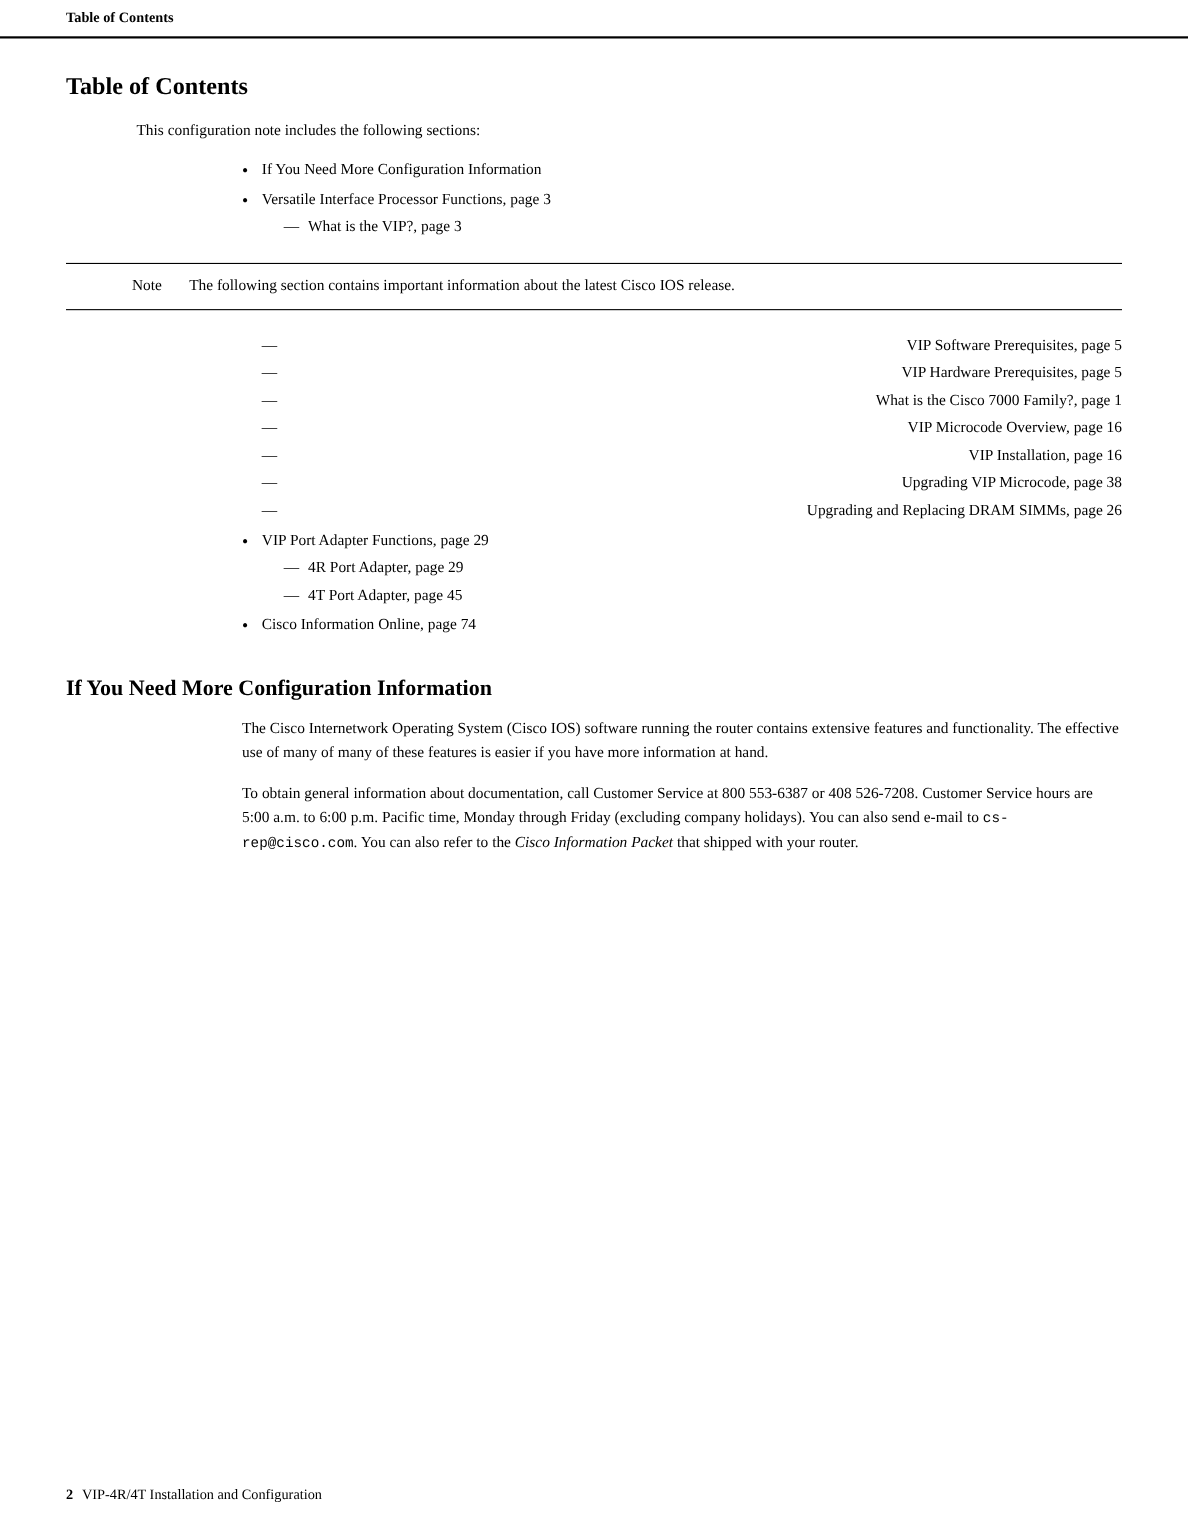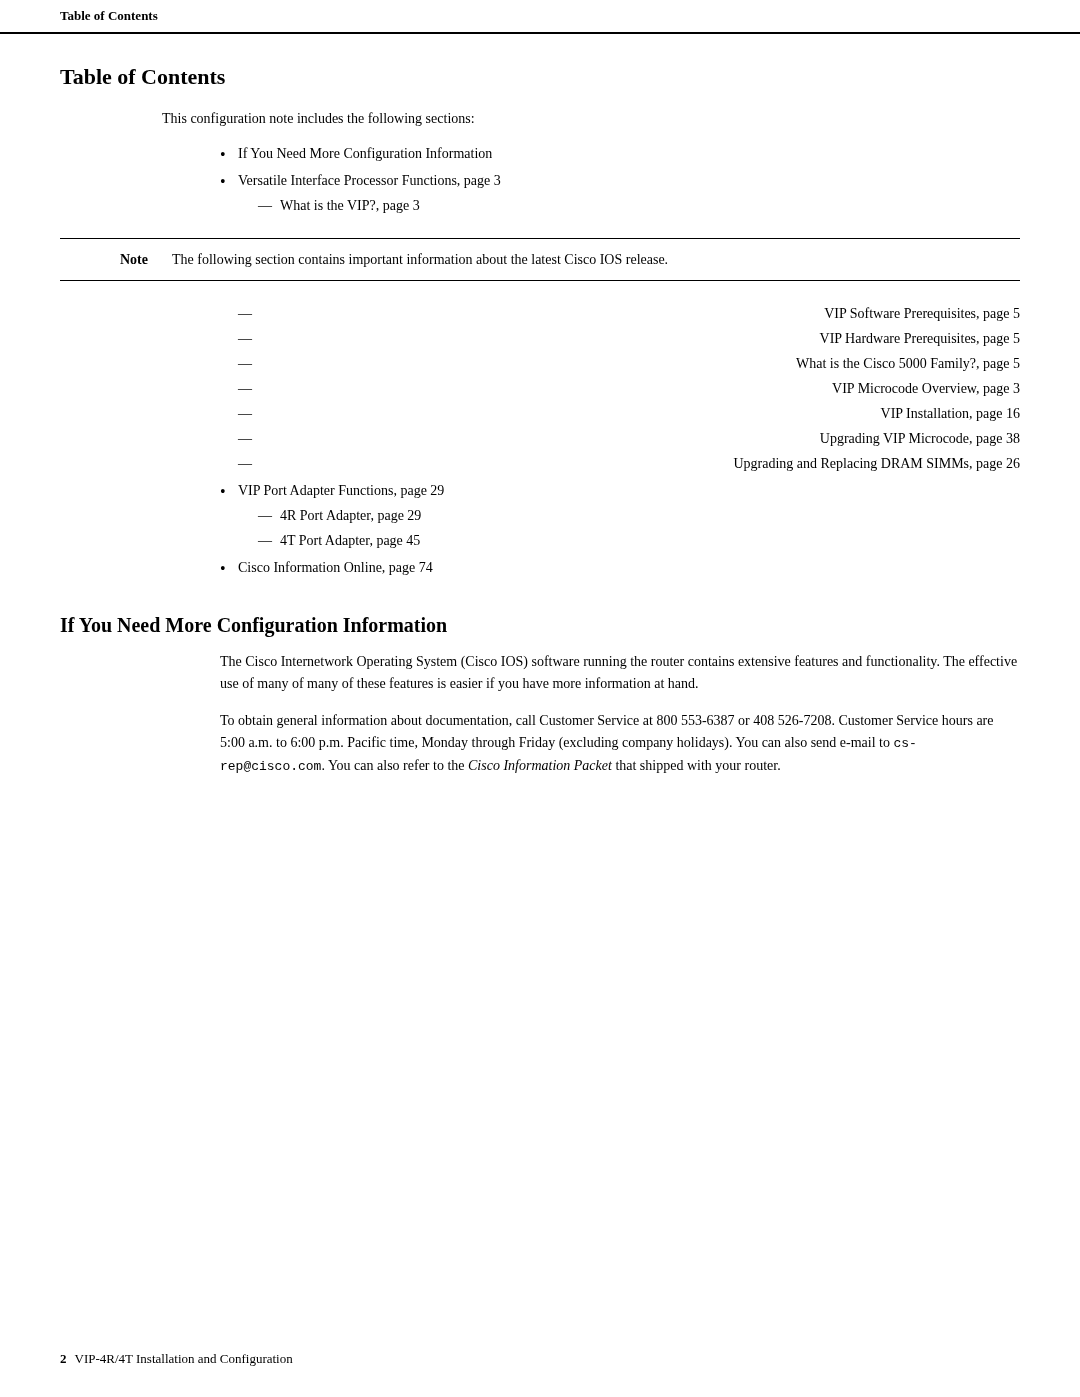--- a/index.html
+++ b/index.html
@@ -34,21 +34,21 @@
     }
 
     .section-title {
       font-size: 22px;
       font-weight: bold;
       margin-bottom: 18px;
       color: #000;
     }
 
     .intro-text {
-      margin-left: 102px;
+      margin-left: 64px;
       margin-bottom: 14px;
       font-size: 14px;
       line-height: 1.5;
     }
 
     .bullet-list {
       list-style: none;
       margin-left: 160px;
     }
 
@@ -95,21 +95,21 @@
       padding: 10px 60px 10px 60px;
       margin: 22px 0 22px 0;
       display: flex;
       align-items: flex-start;
       gap: 8px;
       font-size: 14px;
       line-height: 1.5;
     }
 
     .note-label {
-      font-weight: bold;
+      font-weight: normal;
       white-space: nowrap;
       min-width: 44px;
     }
 
     .sub-section-title {
       font-size: 20px;
       font-weight: bold;
       margin-bottom: 14px;
       margin-top: 36px;
       color: #000;
@@ -174,22 +174,22 @@
   </ul>
 
   <div class="note-box">
     <span class="note-label">Note</span>
     <span>The following section contains important information about the latest Cisco IOS release.</span>
   </div>
 
   <ul class="dash-list" style="margin-left: 178px; text-align: right;">
     <li><span>VIP Software Prerequisites, page 5</span></li>
     <li><span>VIP Hardware Prerequisites, page 5</span></li>
-    <li><span>What is the Cisco 5000 Family?, page 5</span></li>
-    <li><span>VIP Microcode Overview, page 3</span></li>
+    <li><span>What is the Cisco 7000 Family?, page 1</span></li>
+    <li><span>VIP Microcode Overview, page 16</span></li>
     <li><span>VIP Installation, page 16</span></li>
     <li><span>Upgrading VIP Microcode, page 38</span></li>
     <li><span>Upgrading and Replacing DRAM SIMMs, page 26</span></li>
   </ul>
 
   <ul class="bullet-list" style="margin-top: 6px;">
     <li>
       <span>VIP Port Adapter Functions, page 29</span>
       <ul class="dash-list">
         <li><span>4R Port Adapter, page 29</span></li>

